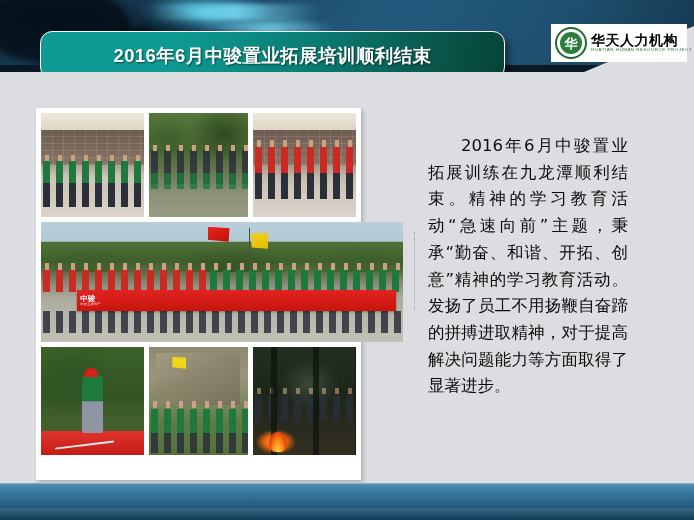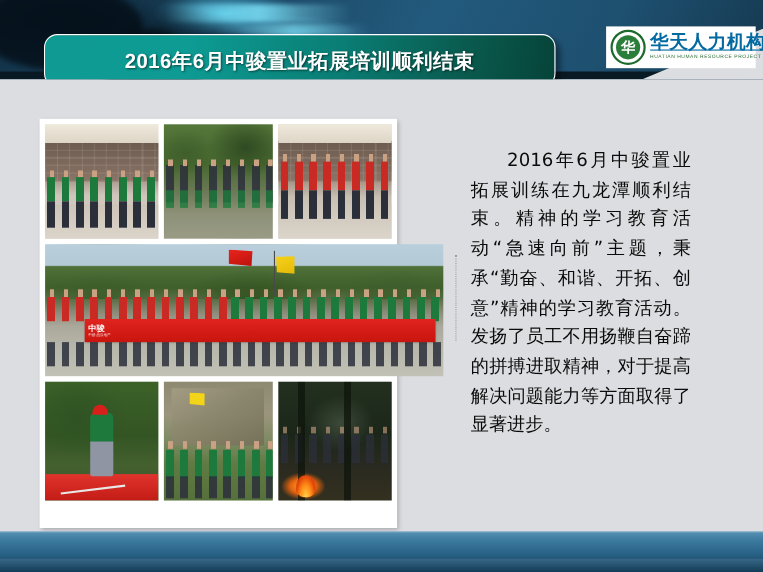--- a/index.html
+++ b/index.html
@@ -70,22 +70,22 @@
   .logo-seal::after{
     content:"";position:absolute;left:3px;top:3px;right:3px;bottom:3px;
     border-radius:50%;background:#2b7d3a;
   }
   .logo-seal-glyph{
     position:relative;z-index:2;color:#ffffff;font-size:13px;font-weight:bold;
     line-height:1;font-family:"DejaVu Serif","Liberation Serif",serif;
   }
   .logo-txt{display:flex;flex-direction:column;justify-content:center;flex:1;min-width:0;}
   .logo-cn{
-    color:#0369a1;font-size:17px;font-weight:bold;letter-spacing:.5px;line-height:1.05;
-    font-family:"DejaVu Serif","Liberation Serif",serif;white-space:nowrap;text-decoration:underline;
+    color:#000000;font-size:14px;font-weight:bold;letter-spacing:.5px;line-height:1.05;
+    font-family:"DejaVu Serif","Liberation Serif",serif;white-space:nowrap;
   }
   .logo-en{
     color:#2b6b33;font-size:4.4px;letter-spacing:.5px;line-height:1.1;margin-top:1px;
     white-space:nowrap;transform:scaleX(1.02);transform-origin:left center;
   }
 
   
   .panel{
     position:absolute;left:36px;top:108px;width:325px;height:372px;
     background:#ffffff;

